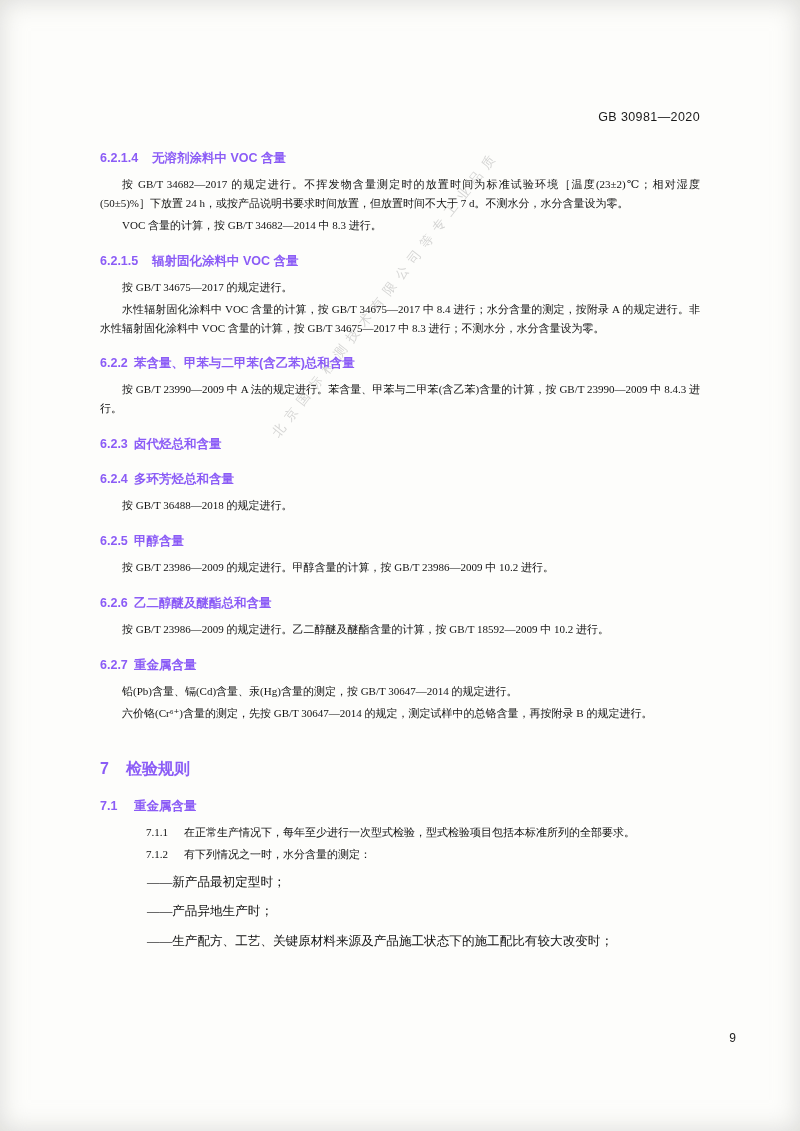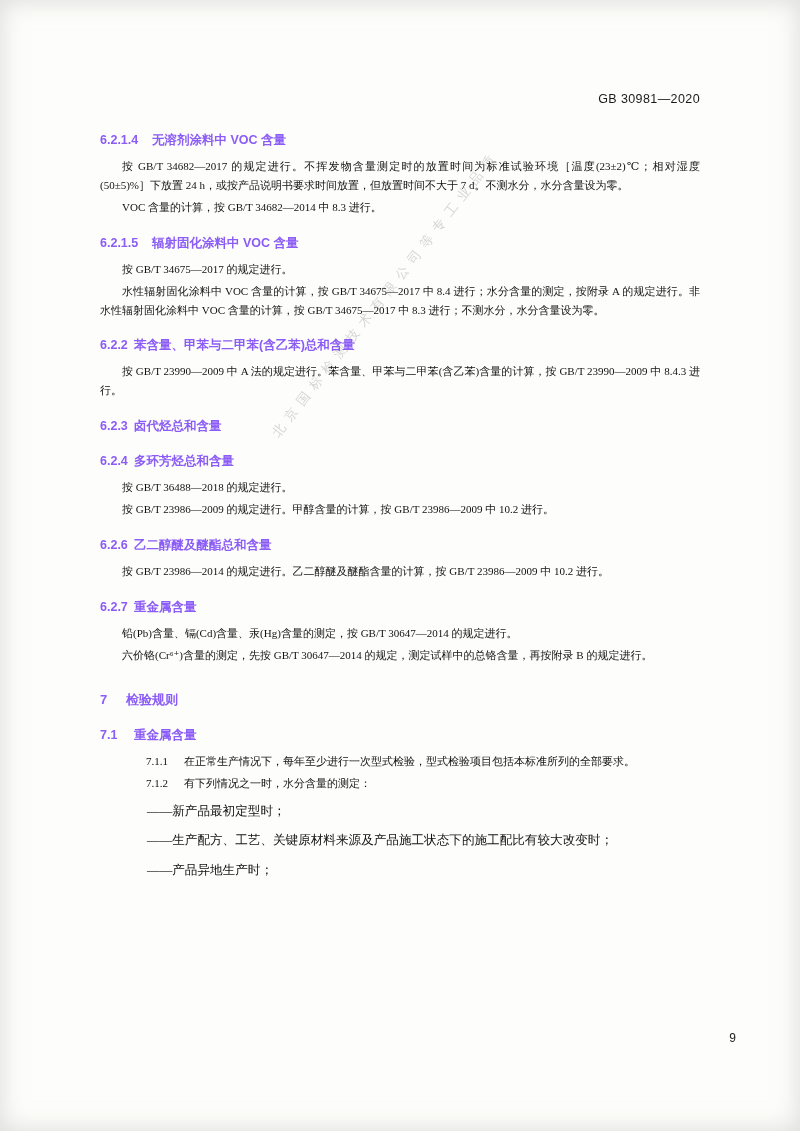--- a/index.html
+++ b/index.html
@@ -23,21 +23,21 @@
   .page::before {
     content: "";
     position: absolute;
     left: 0; top: 0; right: 0; bottom: 0;
     pointer-events: none;
     box-shadow: inset 0 0 26px rgba(190,190,185,0.55);
   }
   .content {
     position: absolute;
     left: 100px;
-    top: 92px;
+    top: 110px;
     width: 600px;
     color: #111;
   }
   .header {
     text-align: right;
     font-size: 12.5px;
     letter-spacing: 0.4px;
     margin-bottom: 26px;
     font-family: "Liberation Sans", sans-serif;
     color: #1a1a1a;
@@ -47,22 +47,22 @@
     font-size: 12.5px;
     font-weight: bold;
     margin: 18px 0 8px 0;
     color: #8b5cf6;
   }
   .clause-head .num {
     display: inline-block;
     min-width: 52px;
   }
   .clause-head.lv1 {
-    font-size: 13px;
-    margin-top: 26px;
+    font-size: 16px;
+    margin-top: 36px;
   }
   .clause-head.lv1 .num {
     min-width: 26px;
   }
   .clause-head.lv2 .num {
     min-width: 34px;
   }
   p.body {
     font-size: 11px;
     line-height: 1.72;
@@ -141,26 +141,29 @@
 
     <div class="clause-head lv2">
       <span class="num">6.2.3</span><span>卤代烃总和含量</span>
     </div>
 
     <div class="clause-head lv2">
       <span class="num">6.2.4</span><span>多环芳烃总和含量</span>
     </div>
     <p class="body">按 GB/T 36488—2018 的规定进行。</p>
 
+    <div class="clause-head lv2">
+      <span class="num">6.2.5</span><span>甲醇含量</span>
+    </div>
     <p class="body">按 GB/T 23986—2009 的规定进行。甲醇含量的计算，按 GB/T 23986—2009 中 10.2 进行。</p>
 
     <div class="clause-head lv2">
       <span class="num">6.2.6</span><span>乙二醇醚及醚酯总和含量</span>
     </div>
-    <p class="body">按 GB/T 23986—2014 的规定进行。乙二醇醚及醚酯含量的计算，按 GB/T 23986—2009 中 10.2 进行。</p>
+    <p class="body">按 GB/T 23986—2009 的规定进行。乙二醇醚及醚酯含量的计算，按 GB/T 18592—2009 中 10.2 进行。</p>
 
     <div class="clause-head lv2">
       <span class="num">6.2.7</span><span>重金属含量</span>
     </div>
     <p class="body">铅(Pb)含量、镉(Cd)含量、汞(Hg)含量的测定，按 GB/T 30647—2014 的规定进行。</p>
     <p class="body">六价铬(Cr⁶⁺)含量的测定，先按 GB/T 30647—2014 的规定，测定试样中的总铬含量，再按附录 B 的规定进行。</p>
 
     <div class="clause-head lv1">
       <span class="num">7</span><span>检验规则</span>
     </div>
@@ -170,19 +173,19 @@
     </div>
 
     <p class="body numbered">
       <span class="n">7.1.1</span><span>在正常生产情况下，每年至少进行一次型式检验，型式检验项目包括本标准所列的全部要求。</span>
     </p>
     <p class="body numbered">
       <span class="n">7.1.2</span><span>有下列情况之一时，水分含量的测定：</span>
     </p>
 
     <p class="dash">——新产品最初定型时；</p>
+    <p class="dash">——产品异地生产时；</p>
     <p class="dash">——生产配方、工艺、关键原材料来源及产品施工状态下的施工配比有较大改变时；</p>
-    <p class="dash">——产品异地生产时；</p>
 
   </div>
 
   <div class="page-num">9</div>
 </div>
 
 </body></html>

